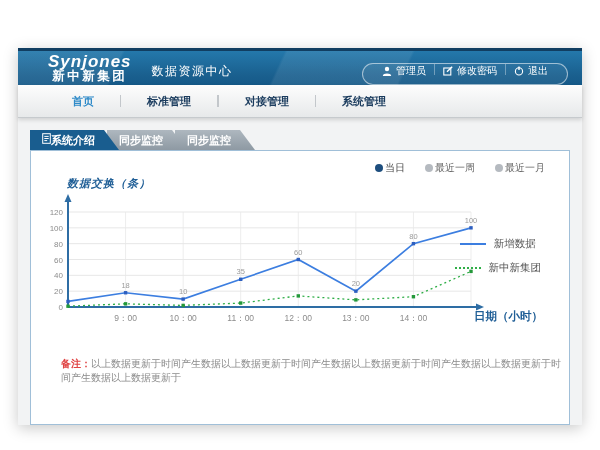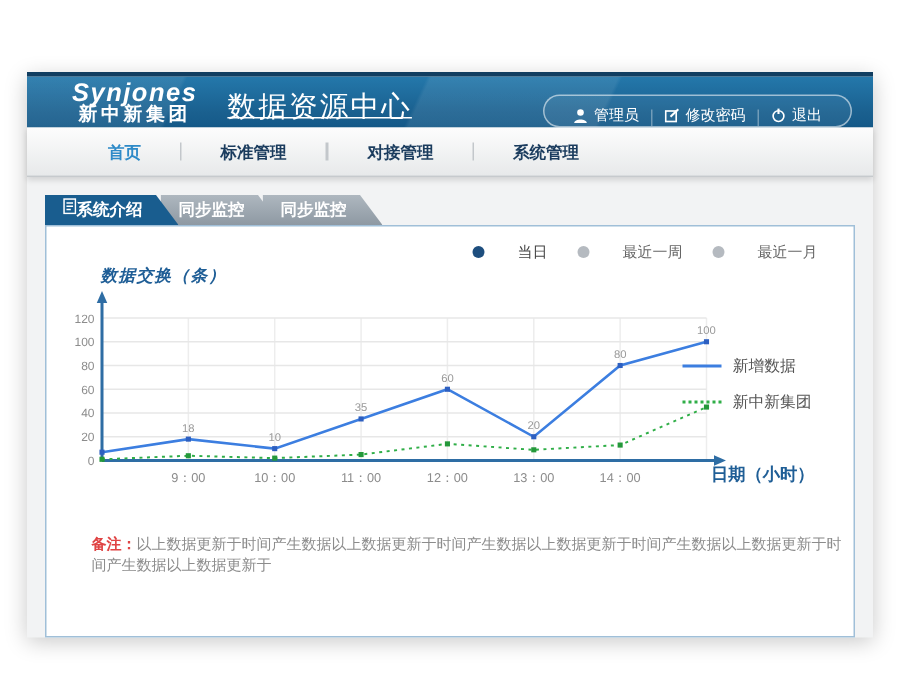--- a/index.html
+++ b/index.html
@@ -9,22 +9,22 @@
             background:#f2f3f4; box-shadow:0 3px 14px rgba(0,0,0,.22); }
 
   
   .header { position:relative; height:37px; border-top:3px solid #113e61;
             background:linear-gradient(115deg, rgba(255,255,255,.07) 18%, rgba(255,255,255,0) 18.5%, rgba(255,255,255,0) 46%, rgba(255,255,255,.08) 46.5%, rgba(255,255,255,.08) 68%, rgba(255,255,255,0) 68.5%),
                        linear-gradient(180deg,#2478ab 0%,#1a608f 70%,#155988 100%);
             display:flex; align-items:center; color:#fff; }
   .logo { margin-left:30px; line-height:1.05; text-align:center; }
   .logo-en { font-size:17px; font-weight:bold; font-style:italic; letter-spacing:1px; }
   .logo-cn { font-size:12.5px; font-weight:bold; letter-spacing:2.5px; }
-  .app-title { margin-left:20px; font-size:19px; letter-spacing:1.5px; padding-top:6px;text-decoration:underline; }
-  .user-pill { position:absolute; right:14px; top:12px; height:22px; display:flex; align-items:flex-end;
+  .app-title { margin-left:20px; font-size:12px; letter-spacing:1.5px; padding-top:6px; }
+  .user-pill { position:absolute; right:14px; top:12px; height:22px; display:flex; align-items:flex-start;
                border:1px solid rgba(255,255,255,.55); border-radius:12px; padding:0 11px;
                background:rgba(255,255,255,.06); font-size:10px; }
   .pill-item { display:flex; align-items:center; gap:4px; padding:0 8px; cursor:pointer; white-space:nowrap; }
   .pill-sep { width:1px; height:11px; background:rgba(255,255,255,.35); }
   .pill-item svg { display:block; }
 
   
   .nav { height:33px; background:linear-gradient(180deg,#fdfdfd,#e7e9ea);
          border-bottom:1px solid #c6cacd; box-shadow:0 2px 4px rgba(0,0,0,.14);
          display:flex; align-items:center; padding-left:28px; position:relative; z-index:5; }
@@ -38,29 +38,29 @@
          padding:0 24px 0 12px; clip-path:polygon(0 0, calc(100% - 15px) 0, 100% 100%, 0 100%);
          background:linear-gradient(180deg,#aeb7bf,#8e99a3); margin-right:-12px; cursor:pointer;
          display:flex; align-items:center; gap:0; }
   .tab.active { background:#195d8f; z-index:3; }
   .tab:nth-child(2){ z-index:2; } .tab:nth-child(3){ z-index:1; }
 
   
   .card { position:relative; margin:0 12px; height:275px; background:#fff; border:1px solid #a0bfd8; }
 
   .period { position:absolute; top:10px; right:24px; display:flex; gap:20px; font-size:10px; color:#666; }
-  .p-opt { display:flex; align-items:center; gap:22px; cursor:pointer; }
+  .p-opt { display:flex; align-items:center; gap:2px; cursor:pointer; }
   .dot { width:8px; height:8px; border-radius:50%; background:#b5bac0; }
   .p-opt.selected .dot { background:#1d4e7e; }
   .p-opt.selected { color:#444; }
 
   .ylabel { position:absolute; left:36px; top:25px; font-size:11px; font-weight:bold; color:#1f5e96; letter-spacing:1px;font-style:italic; }
   .chart-svg { position:absolute; left:12px; top:42px; }
 
-  .legend { position:absolute; right:28px; top:86px; display:flex; flex-direction:column; gap:10px; }
+  .legend { position:absolute; right:28px; top:86px; display:flex; flex-direction:column; gap:10px;align-items:center; }
   .lg-row { display:flex; align-items:center; gap:8px; font-size:10.5px; color:#555; }
   .lg-line { width:26px; height:0; }
   .lg-line.solid  { border-top:2px solid #3c7ee0; }
   .lg-line.dotted { border-top:2px dotted #2fae47; }
 
   .xlabel { position:absolute; right:26px; top:158px; font-size:11.5px; font-weight:bold; color:#1f5e96; }
 
   .note { position:absolute; left:30px; top:206px; font-size:10px; color:#8c8c8c; width:500px; line-height:1.4; }
   .note b { color:#e04444; font-weight:bold; }
 </style>

